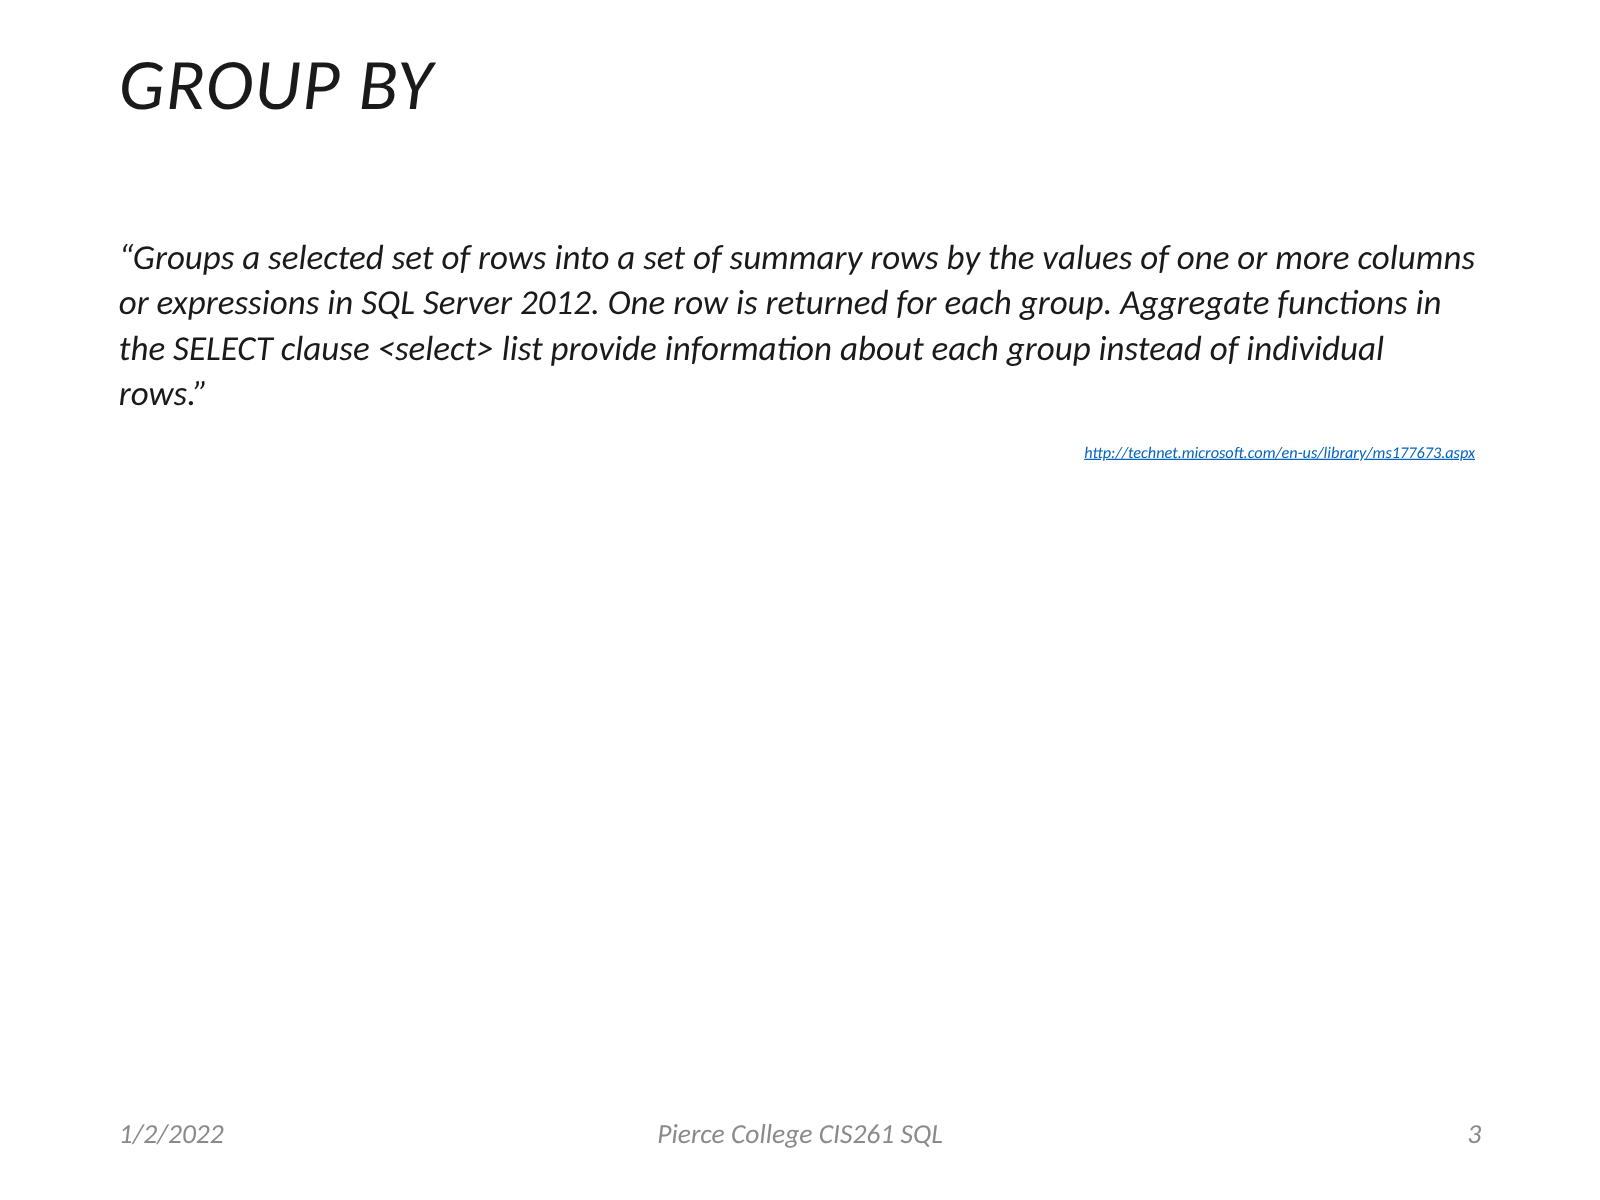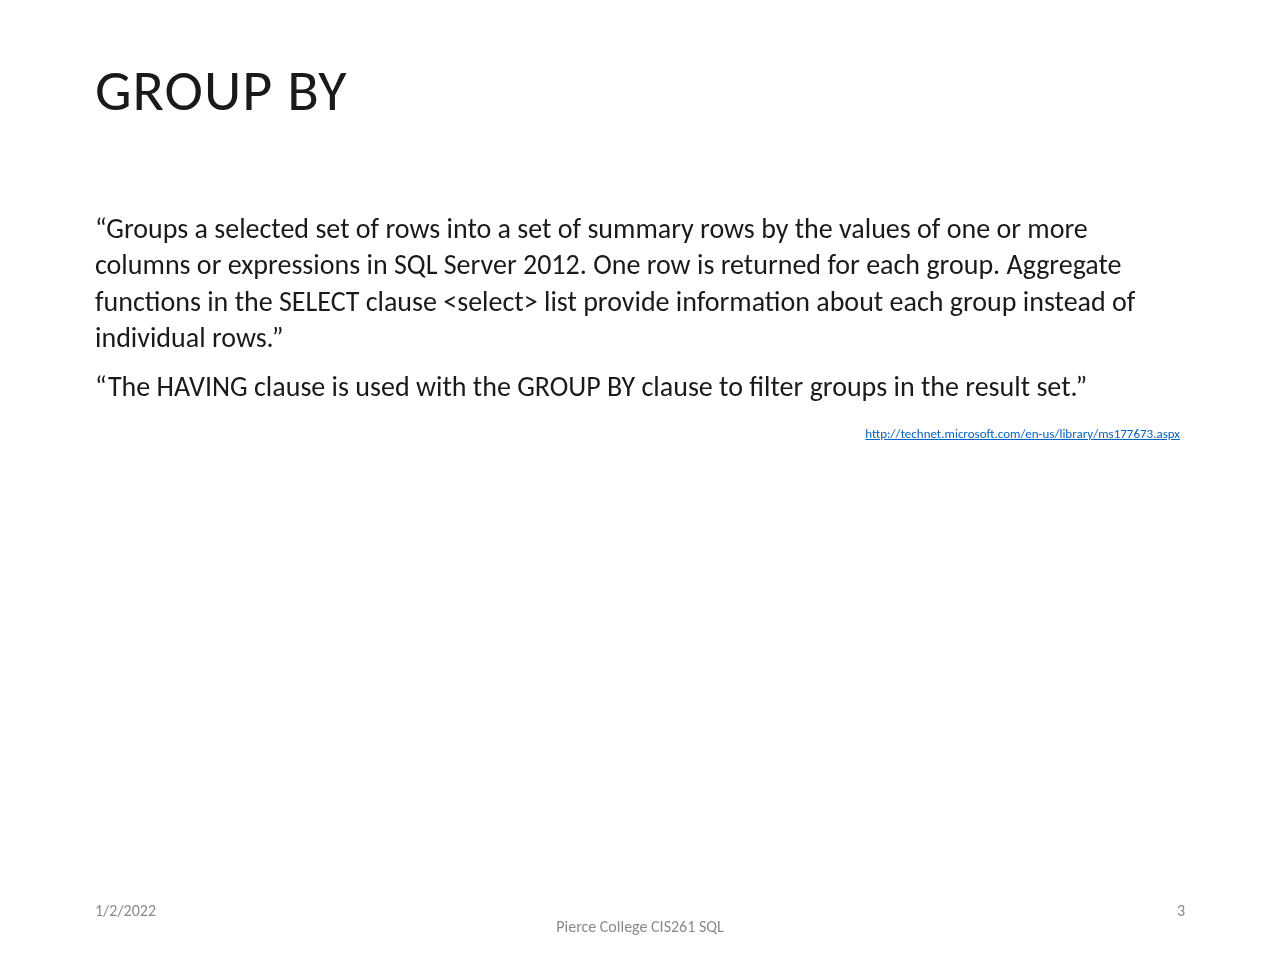--- a/index.html
+++ b/index.html
@@ -11,22 +11,23 @@
       width: 1280px;
       height: 960px;
       background: #ffffff;
       font-family: Calibri, "Segoe UI", Arial, sans-serif;
       position: relative;
       overflow: hidden;
     }
     .slide {
       width: 100%;
       height: 100%;
-      padding: 55px 95px 40px 95px;
+      padding: 32px 95px 40px 95px;
       position: relative;
+      font-style: italic;
     }
     .title {
       font-size: 58px;
       font-weight: 400;
       color: #1a1a1a;
       letter-spacing: 1px;
       margin-bottom: 85px;
       font-family: "Calibri Light", Calibri, sans-serif;
     }
     .body-text {
@@ -46,40 +47,39 @@
       text-decoration: underline;
       cursor: pointer;
     }
     .footer {
       position: absolute;
       bottom: 40px;
       left: 95px;
       right: 95px;
       display: flex;
       justify-content: space-between;
-      align-items: center;
-      font-size: 16px;
+      align-items: flex-end;
+      font-size: 22px;
       color: #8a8a8a;
     }
     .footer-center {
       position: absolute;
       left: 50%;
       transform: translateX(-50%);
       margin-top: 31px;
     }
   </style>
 </head>
 <body>
 
 <div class="slide">
   <h1 class="title">GROUP BY</h1>
 
   <p class="body-text">“Groups a selected set of rows into a set of summary rows by the values of one or more columns or expressions in SQL Server 2012. One row is returned for each group. Aggregate functions in the SELECT clause &lt;select&gt; list provide information about each group instead of individual rows.”</p>
 
-  <p class="body-text">“The HAVING clause is used with the GROUP BY clause to filter groups in the result set.”</p>
 
   <div class="link-row">
     <a class="link">http://technet.microsoft.com/en-us/library/ms177673.aspx</a>
   </div>
 
   <div class="footer">
     <span>1/2/2022</span>
     <span class="footer-center">Pierce College CIS261 SQL</span>
     <span>3</span>
   </div>

